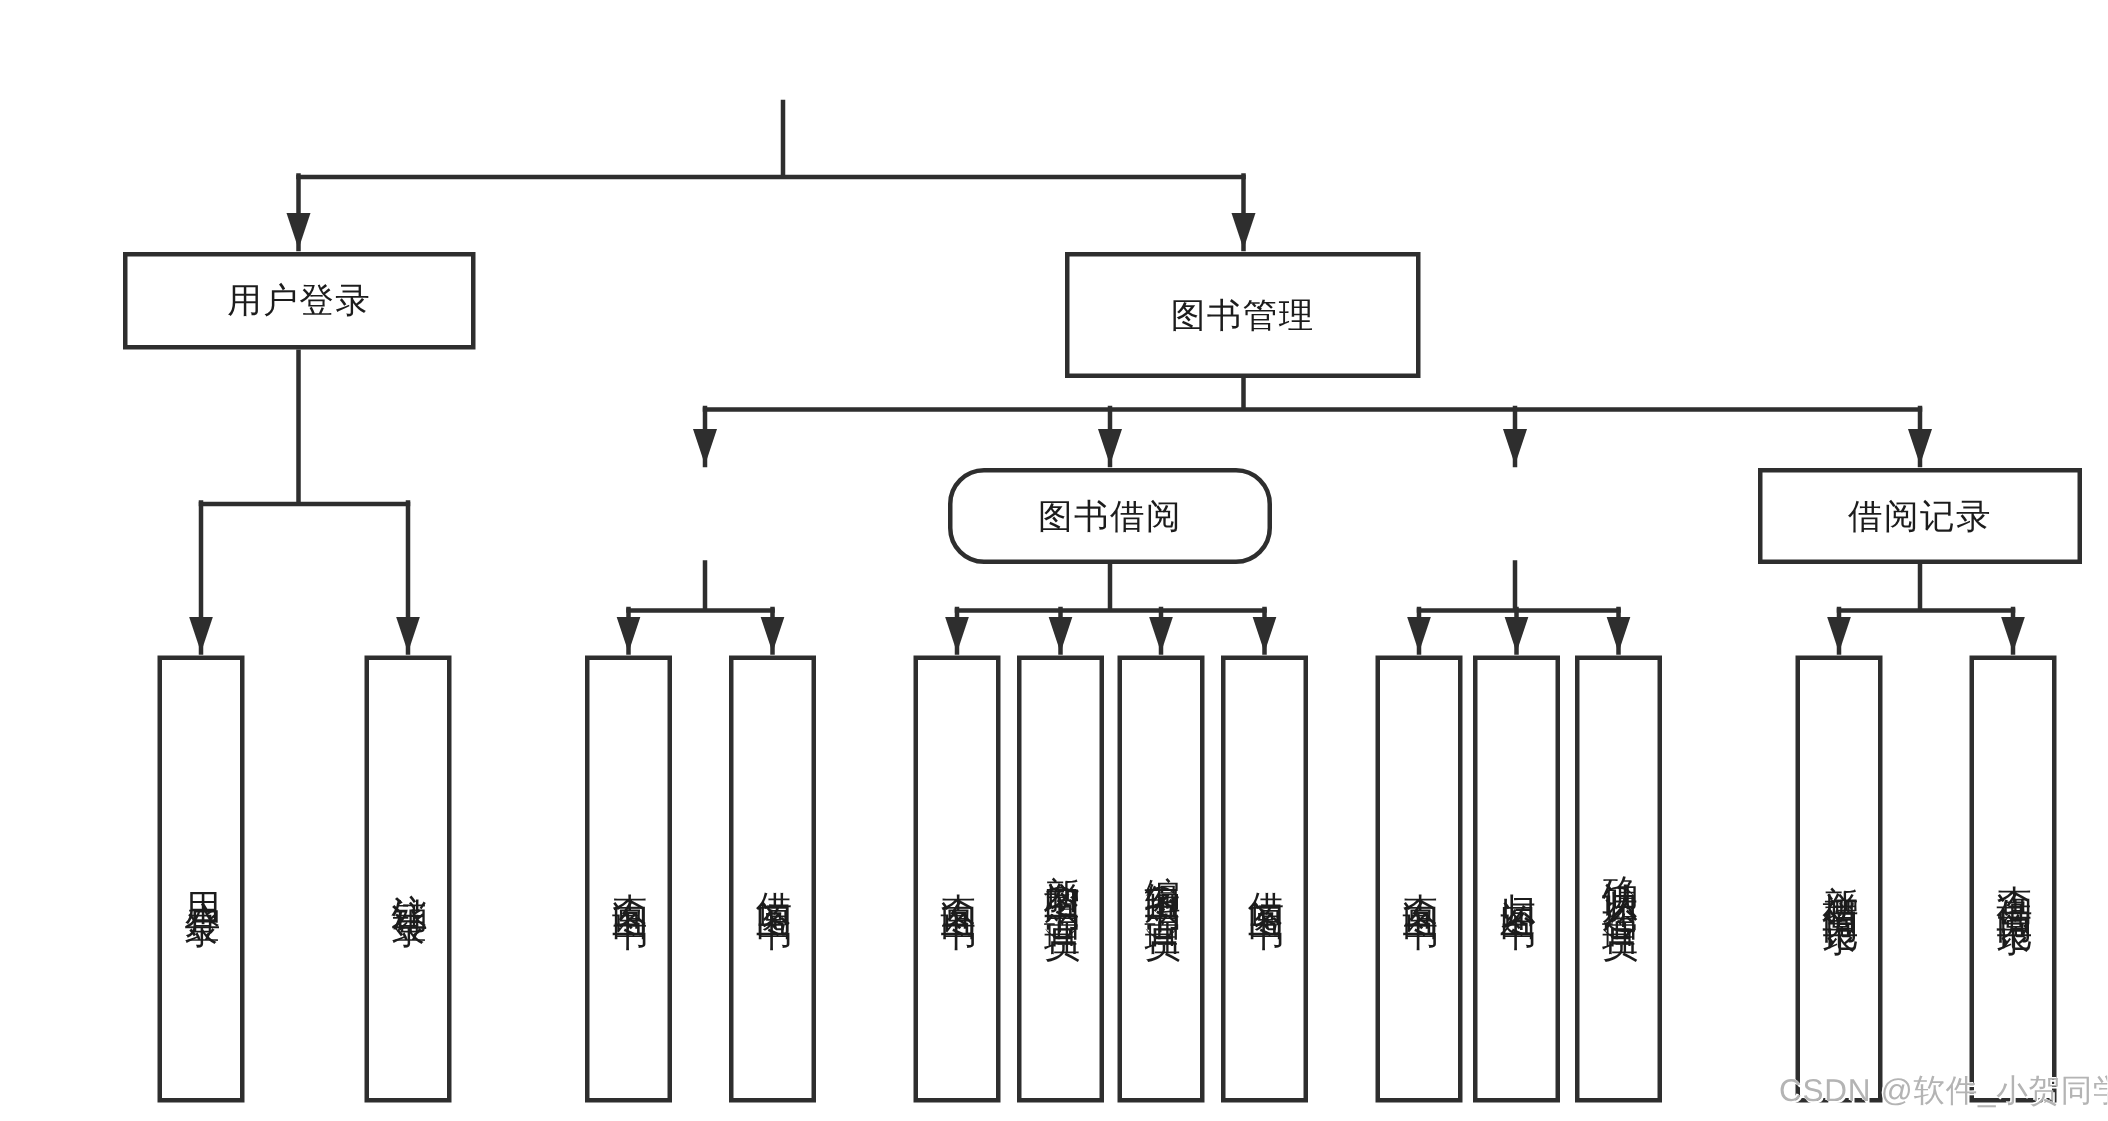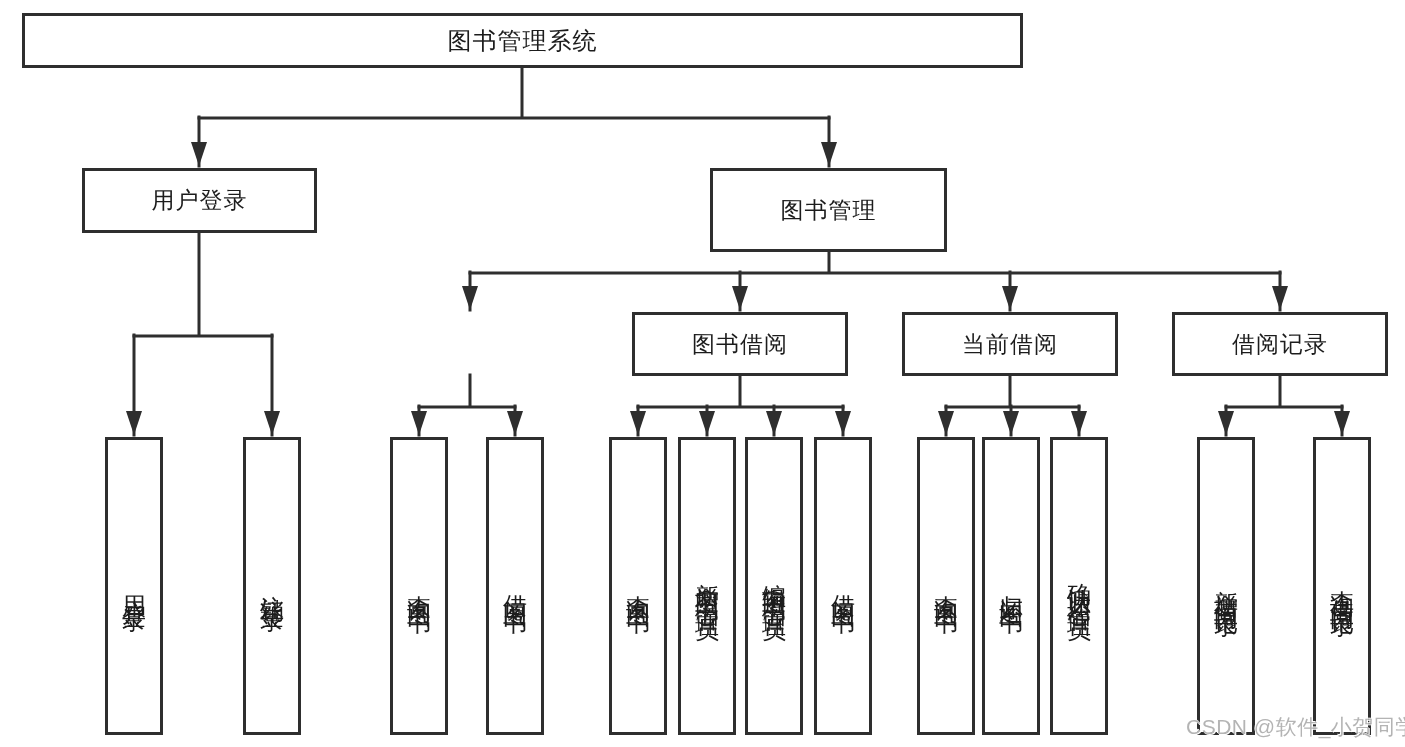--- a/index.html
+++ b/index.html
@@ -96,27 +96,25 @@
       <line x1="946" y1="406" x2="946" y2="435" marker-end="url(#arr)"></line>
       <line x1="1011" y1="406" x2="1011" y2="435" marker-end="url(#arr)"></line>
       <line x1="1079" y1="406" x2="1079" y2="435" marker-end="url(#arr)"></line>
 
       <path d="M1280,375 V407 M1226,407 H1342"></path>
       <line x1="1226" y1="406" x2="1226" y2="435" marker-end="url(#arr)"></line>
       <line x1="1342" y1="406" x2="1342" y2="435" marker-end="url(#arr)"></line>
     </g>
   </svg>
 
-  <div class="box hbox root-box">图书管理系统</div>
 
   <div class="box hbox" style="left:82px; top:168px; width:235px; height:65px;">用户登录</div>
   <div class="box hbox" style="left:710px; top:168px; width:237px; height:84px;">图书管理</div>
 
-  <div class="box hbox" style="left:632px; top:312px; width:216px; height:64px;">图书借阅</div>
-  <div class="box hbox" style="left:902px; top:312px; width:216px; height:64px;">当前借阅</div>
+  <div class="box hbox" style="left:632px; top:312px; width:216px; height:64px;border-radius:24px;">图书借阅</div>
   <div class="box hbox" style="left:1172px; top:312px; width:216px; height:64px;">借阅记录</div>
 
   <div class="box vbox" style="left:105px;">用户登录</div>
   <div class="box vbox" style="left:243px;">注销登录</div>
 
   <div class="box vbox" style="left:390px;">查询图书</div>
   <div class="box vbox" style="left:486px;">借阅图书</div>
 
   <div class="box vbox" style="left:609px;">查询图书</div>
   <div class="box vbox" style="left:678px;">新增图书（管理员）</div>

